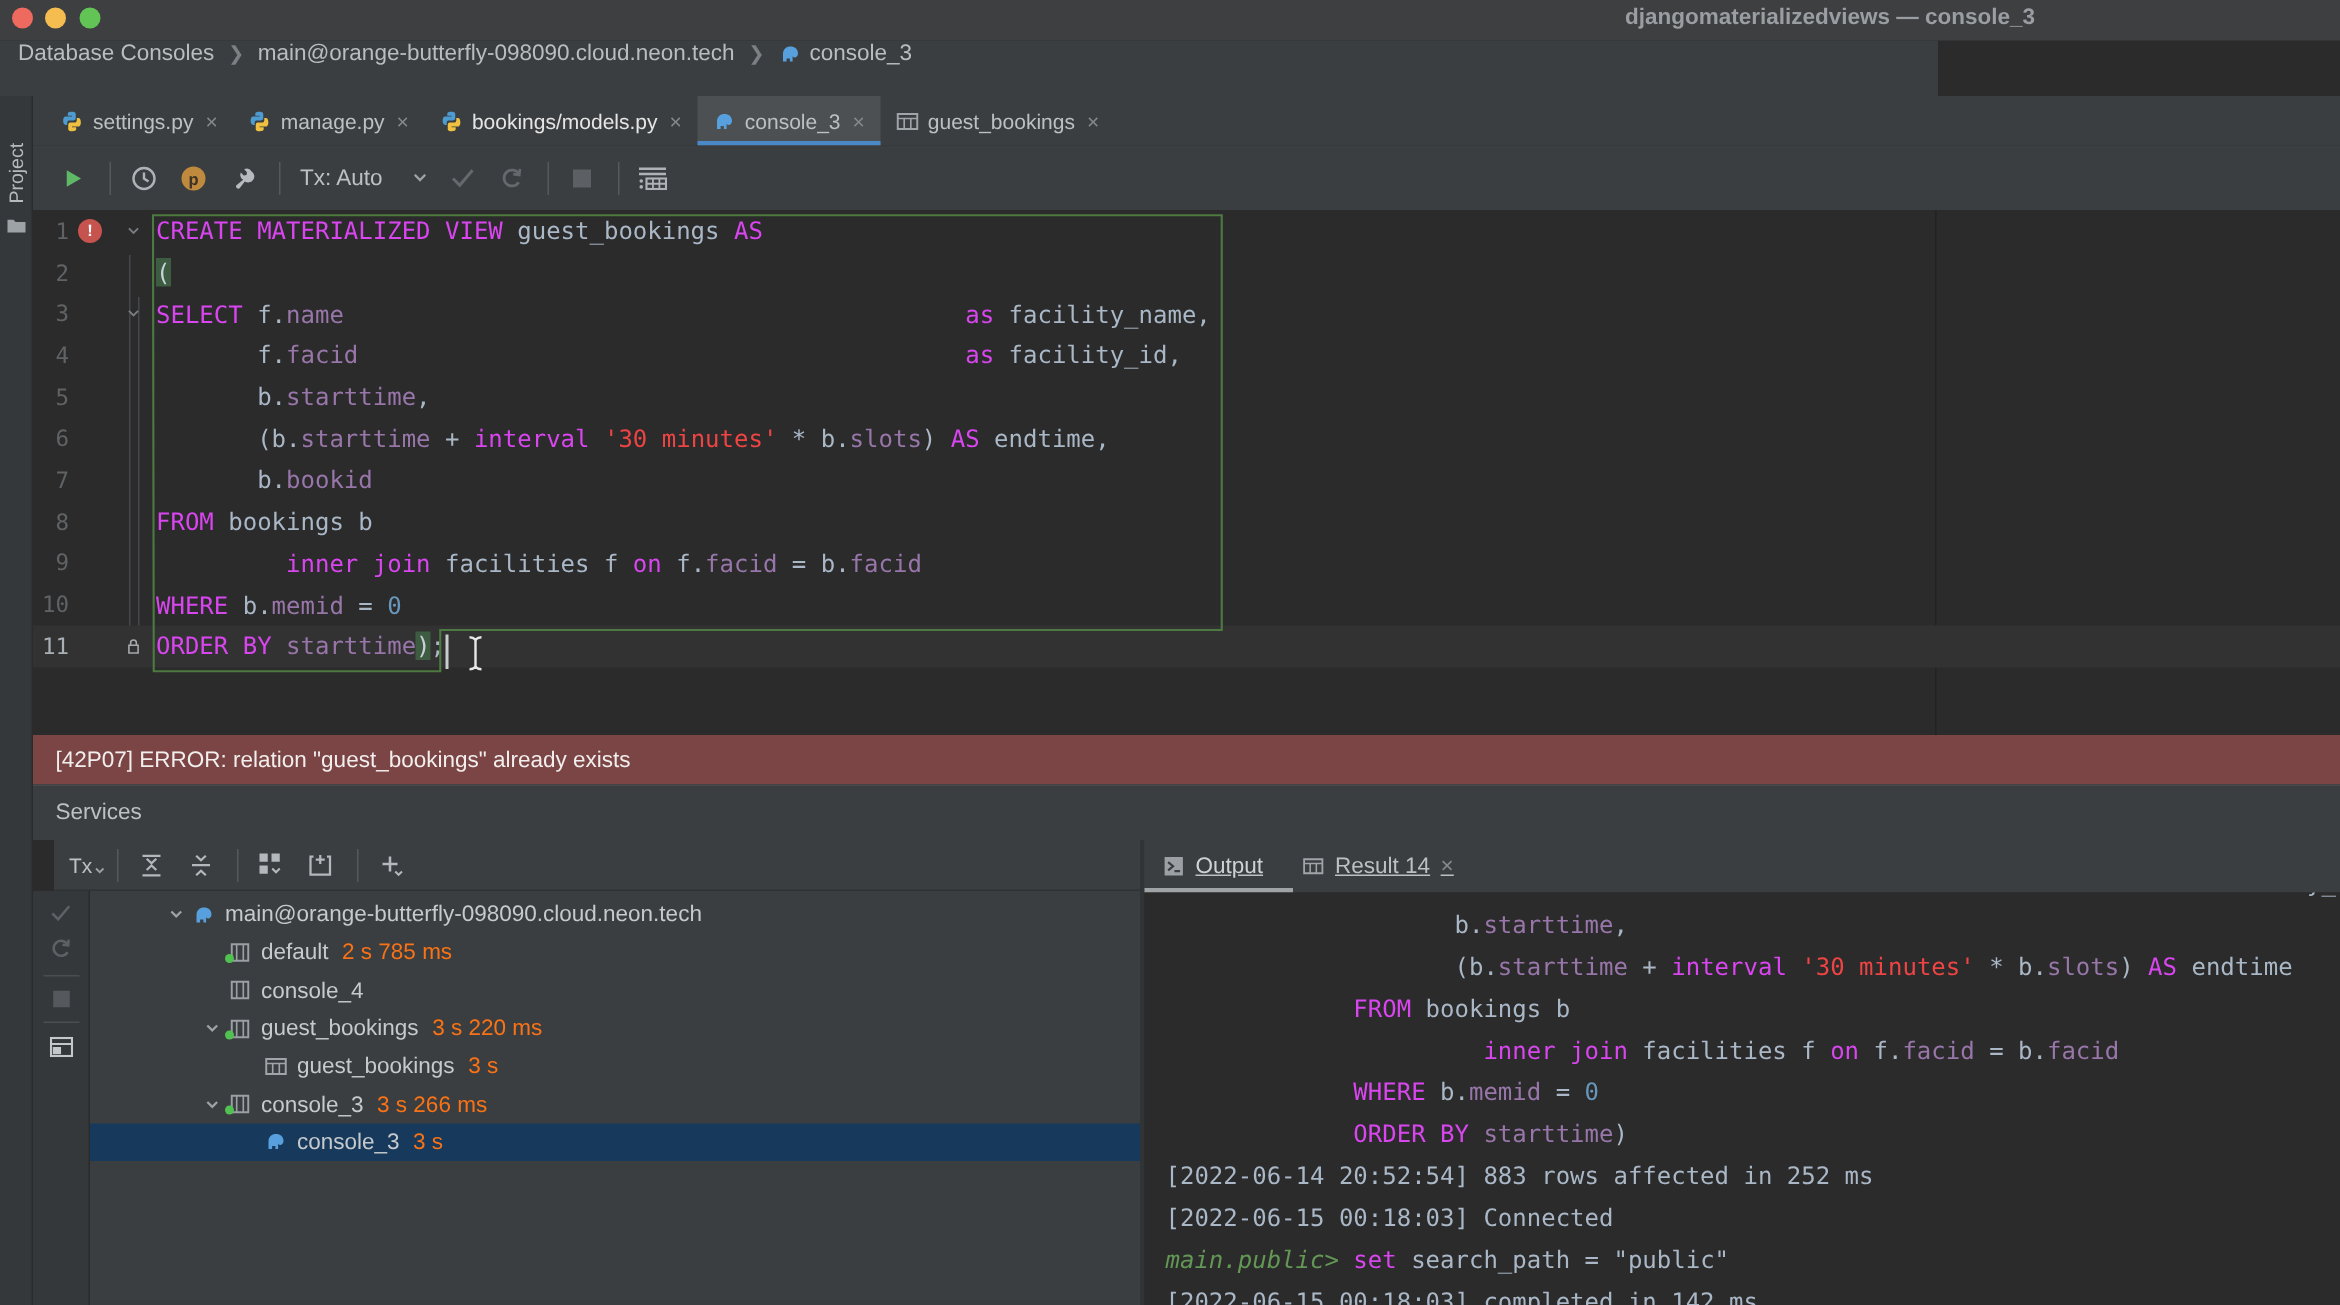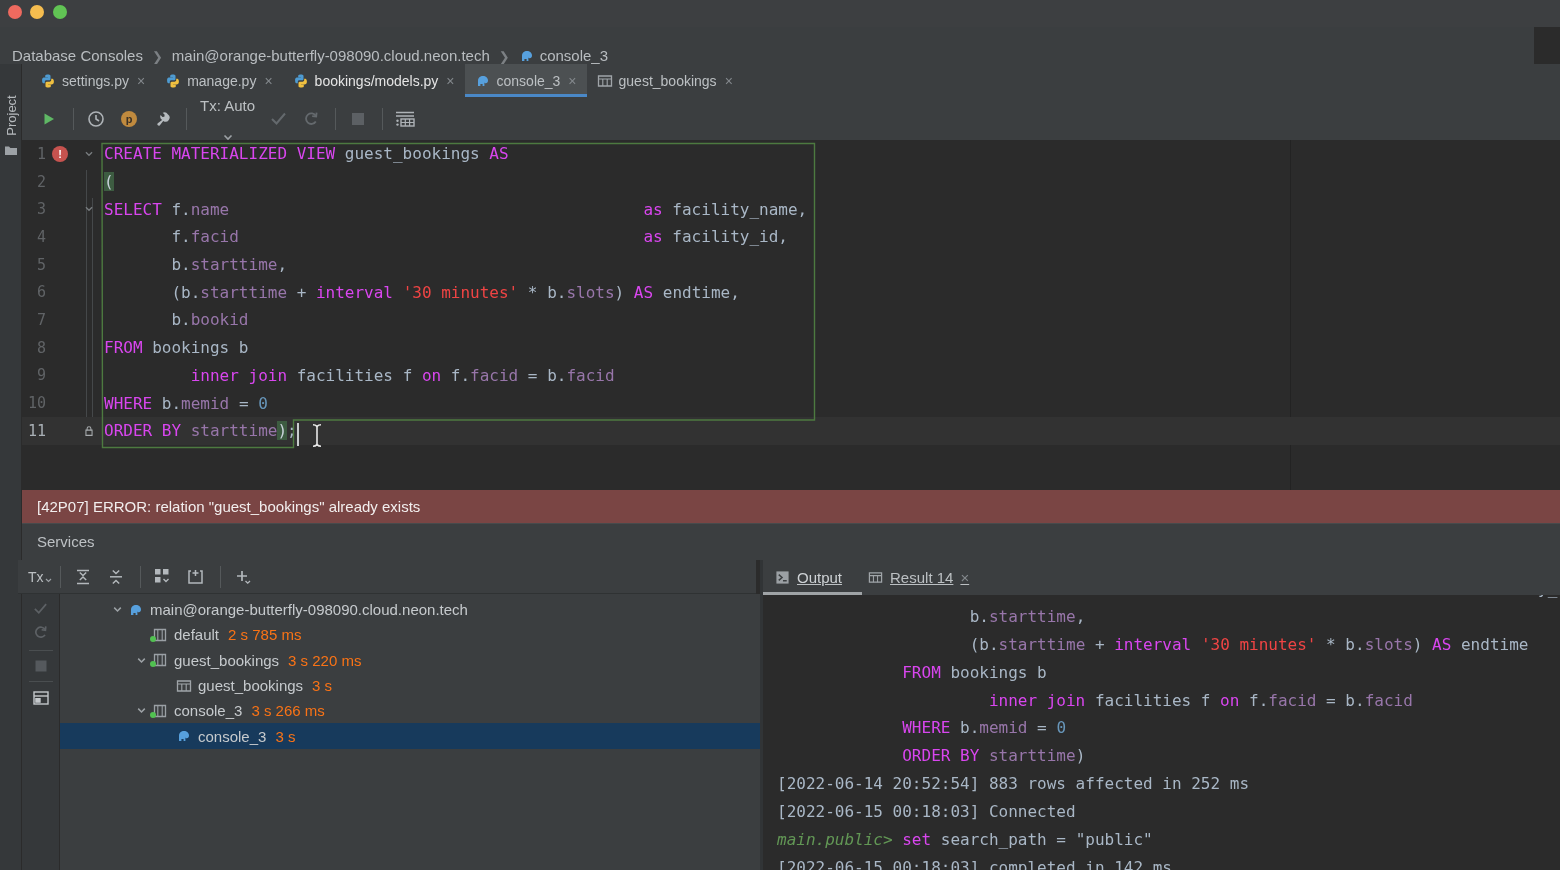--- a/index.html
+++ b/index.html
@@ -5,40 +5,40 @@
   html,body{margin:0;padding:0;background:#1f2123;}
   #app{position:relative;width:1560px;height:870px;background:#2b2b2b;overflow:hidden;
        font-family:"Liberation Sans",sans-serif;color:#bcc0c3;-webkit-font-smoothing:antialiased;}
   .abs{position:absolute;}
   
   #titlebar{left:0;top:0;width:1560px;height:27px;background:#3d3f41;}
   .tl{position:absolute;top:5px;width:14px;height:14px;border-radius:50%;}
   #win-title{position:absolute;left:960px;top:3px;width:520px;text-align:center;
              font-weight:bold;font-size:15px;color:#9a9ea2;}
   
-  #breadcrumbs{left:0;top:27px;width:1534px;height:37px;background:#3b3e40;display:flex;
-               align-items:flex-end;padding-left:12px;box-sizing:border-box;gap:9px;font-size:15px;color:#b9bdc0;}
+  #breadcrumbs{left:0;top:27px;width:1292px;height:37px;background:#3b3e40;display:flex;
+               align-items:flex-start;padding-left:12px;box-sizing:border-box;gap:9px;font-size:15px;color:#b9bdc0;}
   .crumb-sep{color:#7c8084;font-size:13px;margin-top:1px;}
   .crumb{display:flex;align-items:center;gap:5px;}
   
   #proj-stripe{left:0;top:64px;width:22px;height:806px;background:#35383a;border-right:1px solid #2b2b2b;box-sizing:border-box;}
   #proj-label{position:absolute;left:-19px;top:44px;transform:rotate(-90deg);transform-origin:center;
               font-size:13px;color:#b6babd;width:60px;text-align:center;}
   
   #tabbar{left:22px;top:64px;width:1538px;height:33px;background:#3b3e40;display:flex;align-items:stretch;padding-left:8px;box-sizing:border-box;}
   .etab{display:flex;align-items:center;gap:6px;padding:0 10px;font-size:14px;color:#bcc0c3;position:relative;cursor:default;}
   .etab.active{background:#4c5052;}
   .etab.active::after{content:"";position:absolute;left:0;right:0;bottom:0;height:3px;background:#4a88c7;}
   .etab .close{color:#84898d;font-size:14px;margin-left:2px;line-height:1;}
   .etab.modified .lbl{color:#e5e5e5;}
   
   #main-toolbar{left:22px;top:97px;width:1538px;height:43px;background:#3b3e40;display:flex;align-items:center;padding-left:14px;box-sizing:border-box;}
   .tbtn{display:flex;align-items:center;justify-content:center;width:26px;height:26px;margin-right:7px;}
   .tsep{width:1px;height:22px;background:#55595b;margin:0 9px 0 4px;}
-  #tx-auto{display:flex;align-items:center;gap:20px;font-size:15px;color:#bcc0c3;margin:0 10px 0 4px;flex-direction:column;}
+  #tx-auto{display:flex;align-items:center;gap:20px;font-size:15px;color:#bcc0c3;margin:0 10px 0 4px;}
   
   #editor{left:22px;top:140px;width:1538px;height:350px;background:#2b2b2b;
           font-family:"DejaVu Sans Mono",monospace;font-size:16px;}
   #wrap-guide{position:absolute;left:1268px;top:0;width:1px;height:350px;background:#232323;}
   .fold-guide{position:absolute;width:1px;background:#45484a;}
   .ed-row{display:flex;height:27.7px;align-items:center;position:relative;}
   .ed-row.caret-row{background:#323232;}
   .ln{width:20px;margin-left:4px;text-align:right;color:#606366;font-size:15px;flex:0 0 auto;}
   .caret-row .ln{color:#a9b0b6;}
   .gut-a{width:28px;flex:0 0 auto;display:flex;justify-content:center;}
@@ -47,21 +47,21 @@
              font-size:11px;font-weight:bold;text-align:center;line-height:16px;}
   .code{margin:0;white-space:pre;font:inherit;color:#a9b7c6;}
   .sg-kw{color:#d946ef;}.sg-id{color:#9876aa;}.sg-str{color:#ef4444;}.sg-num{color:#6897bb;}
   .sg-txt{color:#a9b7c6;}.sg-br{color:#c9d2da;background:#3d5c41;}.sg-prompt{color:#629755;font-style:italic;}
   
   #error-banner{left:22px;top:490px;width:1538px;height:33px;background:#7a4544;color:#f2eeee;
                 font-size:15px;line-height:33px;padding-left:15px;box-sizing:border-box;}
   
   #services-header{left:22px;top:523px;width:1538px;height:37px;background:#3b3e40;border-top:1px solid #474a4c;
                    box-sizing:border-box;font-size:15px;color:#bdc1c4;line-height:36px;padding-left:15px;}
-  #services-toolbar{left:18px;top:560px;width:738px;height:34px;background:#3b3e40;border-bottom:1px solid #2f3233;
+  #services-toolbar{left:36px;top:560px;width:738px;height:34px;background:#3b3e40;border-bottom:1px solid #2f3233;
                     box-sizing:border-box;display:flex;align-items:center;padding-left:10px;}
   .svc-tx{font-size:14px;color:#bcc0c3;display:flex;align-items:flex-end;gap:1px;margin-right:4px;}
   #left-strip{left:22px;top:594px;width:38px;height:276px;background:#35383a;border-right:1px solid #2b2b2b;
               box-sizing:border-box;display:flex;flex-direction:column;align-items:center;padding-top:8px;gap:9px;}
   .strip-sep{width:24px;height:1px;background:#4a4e50;}
   #services-tree{left:60px;top:594px;width:700px;height:276px;background:#3b3e40;padding-top:3px;box-sizing:border-box;}
   .trow{display:flex;align-items:center;height:25.3px;font-size:15px;color:#c6cacd;}
   .trow .time{color:#f97316;margin-left:9px;}
   .trow.selected{background:#173a5c;}
   .tr-slot{width:22px;flex:0 0 auto;display:flex;justify-content:center;align-items:center;}
@@ -79,20 +79,21 @@
   svg{display:block;}
 </style>
 </head>
 <body>
 <div id="app">
 
   <div class="abs" id="titlebar">
     <div class="tl" style="left:8px;background:#ee6a5f;"></div>
     <div class="tl" style="left:30px;background:#f5bd4f;"></div>
     <div class="tl" style="left:53px;background:#61c454;"></div>
+    <div id="win-title">djangomaterializedviews — console_3</div>
   </div>
 
   <div class="abs" id="breadcrumbs">
     <span class="crumb">Database Consoles</span>
     <span class="crumb-sep">❯</span>
     <span class="crumb">main@orange-butterfly-098090.cloud.neon.tech</span>
     <span class="crumb-sep">❯</span>
     <span class="crumb">
       <svg width="16" height="16" viewBox="0 0 16 16">
         <path d="M3 13 L3 8 C3 4.7 5.2 3 8 3 C10.8 3 13 4.8 13 7.5 C13 9.3 12 10.3 10.8 10.3 C9.9 10.3 9.4 9.8 9.4 9 L9.4 13 L7.6 13 L7.6 11 L5.4 11 L5.4 13 Z" fill="#57a0dd"></path>
@@ -398,20 +399,30 @@
           <svg width="16" height="16" viewBox="0 0 16 16">
             <path d="M2.5 2.5 H13.5 V13.5 H2.5 Z" fill="none" stroke="#9aa0a5" stroke-width="1.3"></path>
             <path d="M5.8 2.5 V13.5 M10.2 2.5 V13.5" fill="none" stroke="#9aa0a5" stroke-width="1.1"></path>
           </svg>
           <span style="position: absolute; left: -2px; bottom: 1px; width: 6px; height: 6px; border-radius: 50%; background: rgb(81, 193, 81);"></span>
         </span>
         <span>default</span>
         <span class="time">2 s 785 ms</span>
       </div>
       <div class="trow" style="padding-left: 70px;">
+        <span class="tr-slot"></span>
+        <span class="tr-icon" style="position: relative;">
+          <svg width="16" height="16" viewBox="0 0 16 16">
+            <path d="M2.5 2.5 H13.5 V13.5 H2.5 Z" fill="none" stroke="#9aa0a5" stroke-width="1.3"></path>
+            <path d="M5.8 2.5 V13.5 M10.2 2.5 V13.5" fill="none" stroke="#9aa0a5" stroke-width="1.1"></path>
+          </svg>
+        </span>
+        <span>console_4</span>
+      </div>
+      <div class="trow" style="padding-left: 70px;">
         <span class="tr-slot">
           <svg width="15" height="15" viewBox="0 0 16 16">
             <path d="M4.5 6 L8 9.5 L11.5 6" fill="none" stroke="#9da2a6" stroke-width="1.6"></path>
           </svg>
         </span>
         <span class="tr-icon" style="position: relative;">
           <svg width="16" height="16" viewBox="0 0 16 16">
             <path d="M2.5 2.5 H13.5 V13.5 H2.5 Z" fill="none" stroke="#9aa0a5" stroke-width="1.3"></path>
             <path d="M5.8 2.5 V13.5 M10.2 2.5 V13.5" fill="none" stroke="#9aa0a5" stroke-width="1.1"></path>
           </svg>

